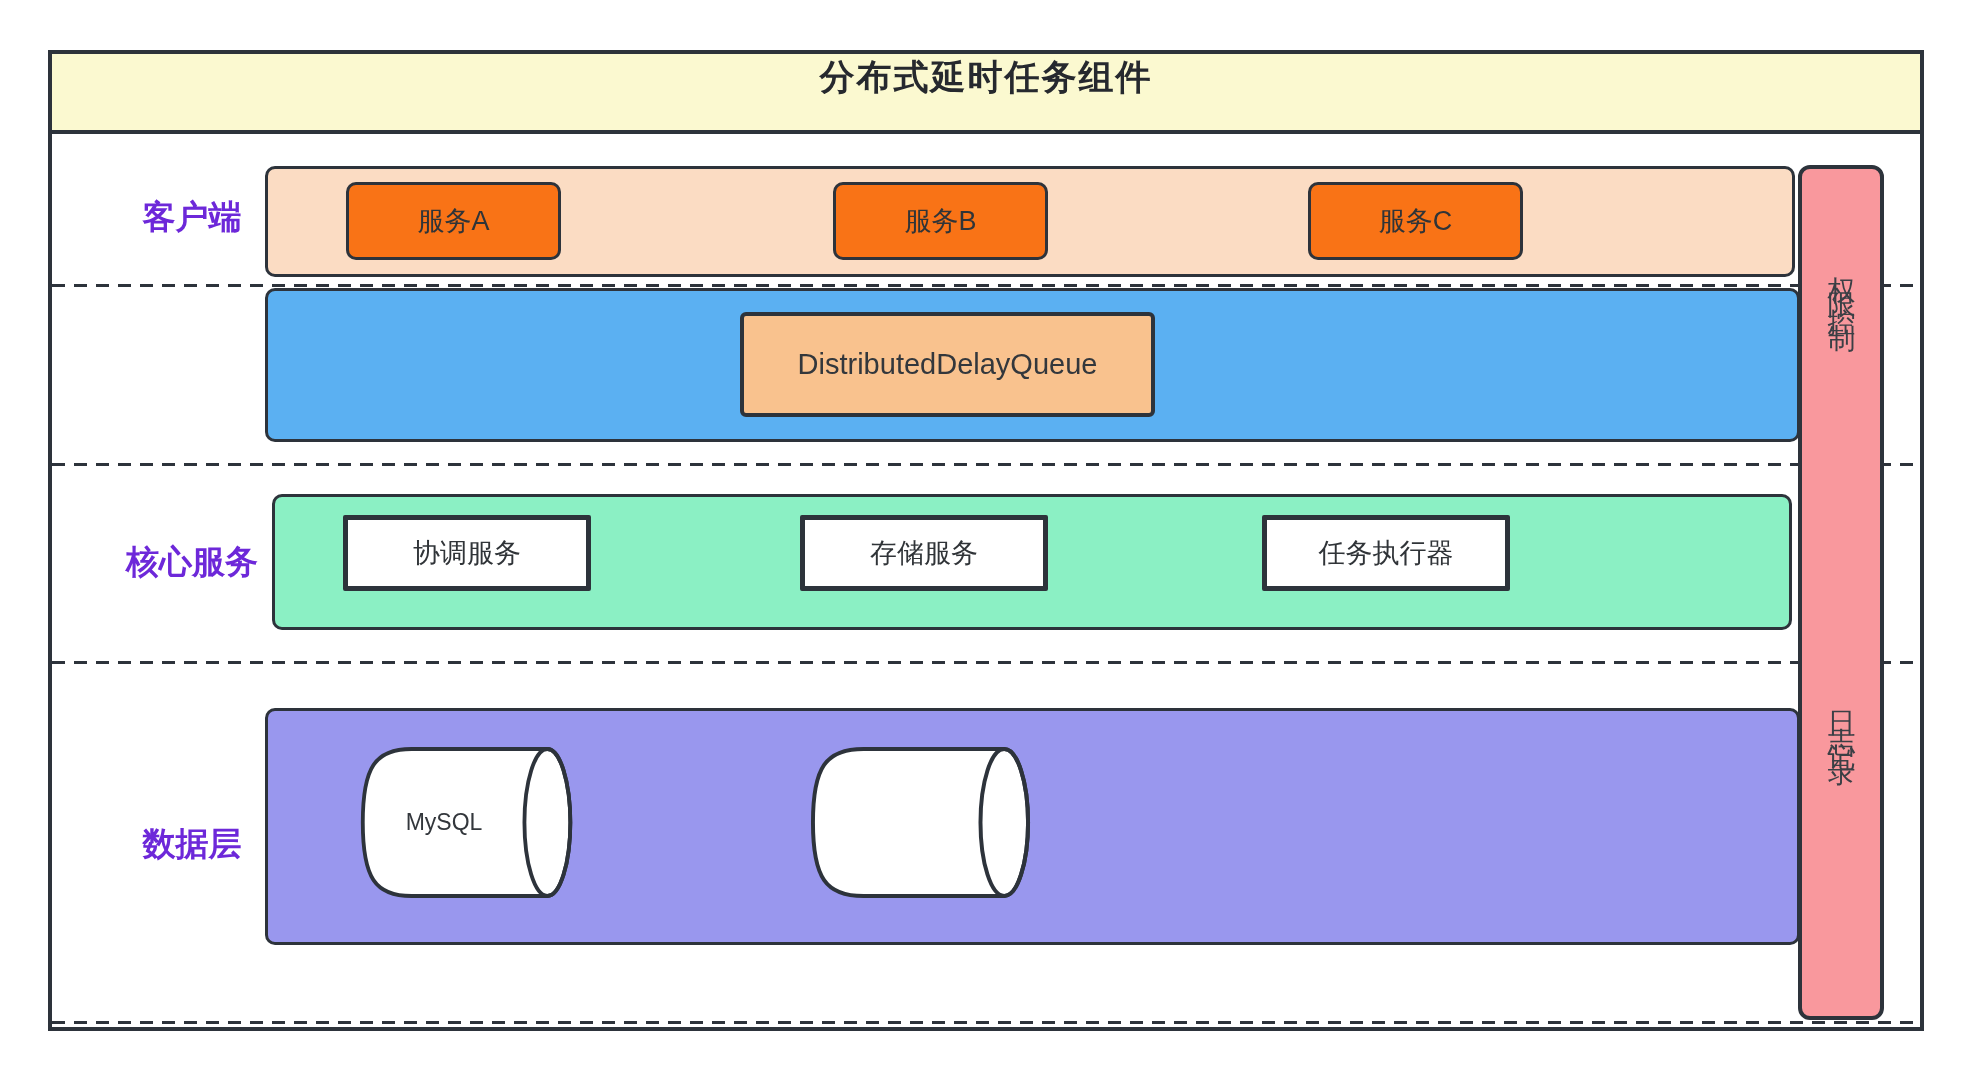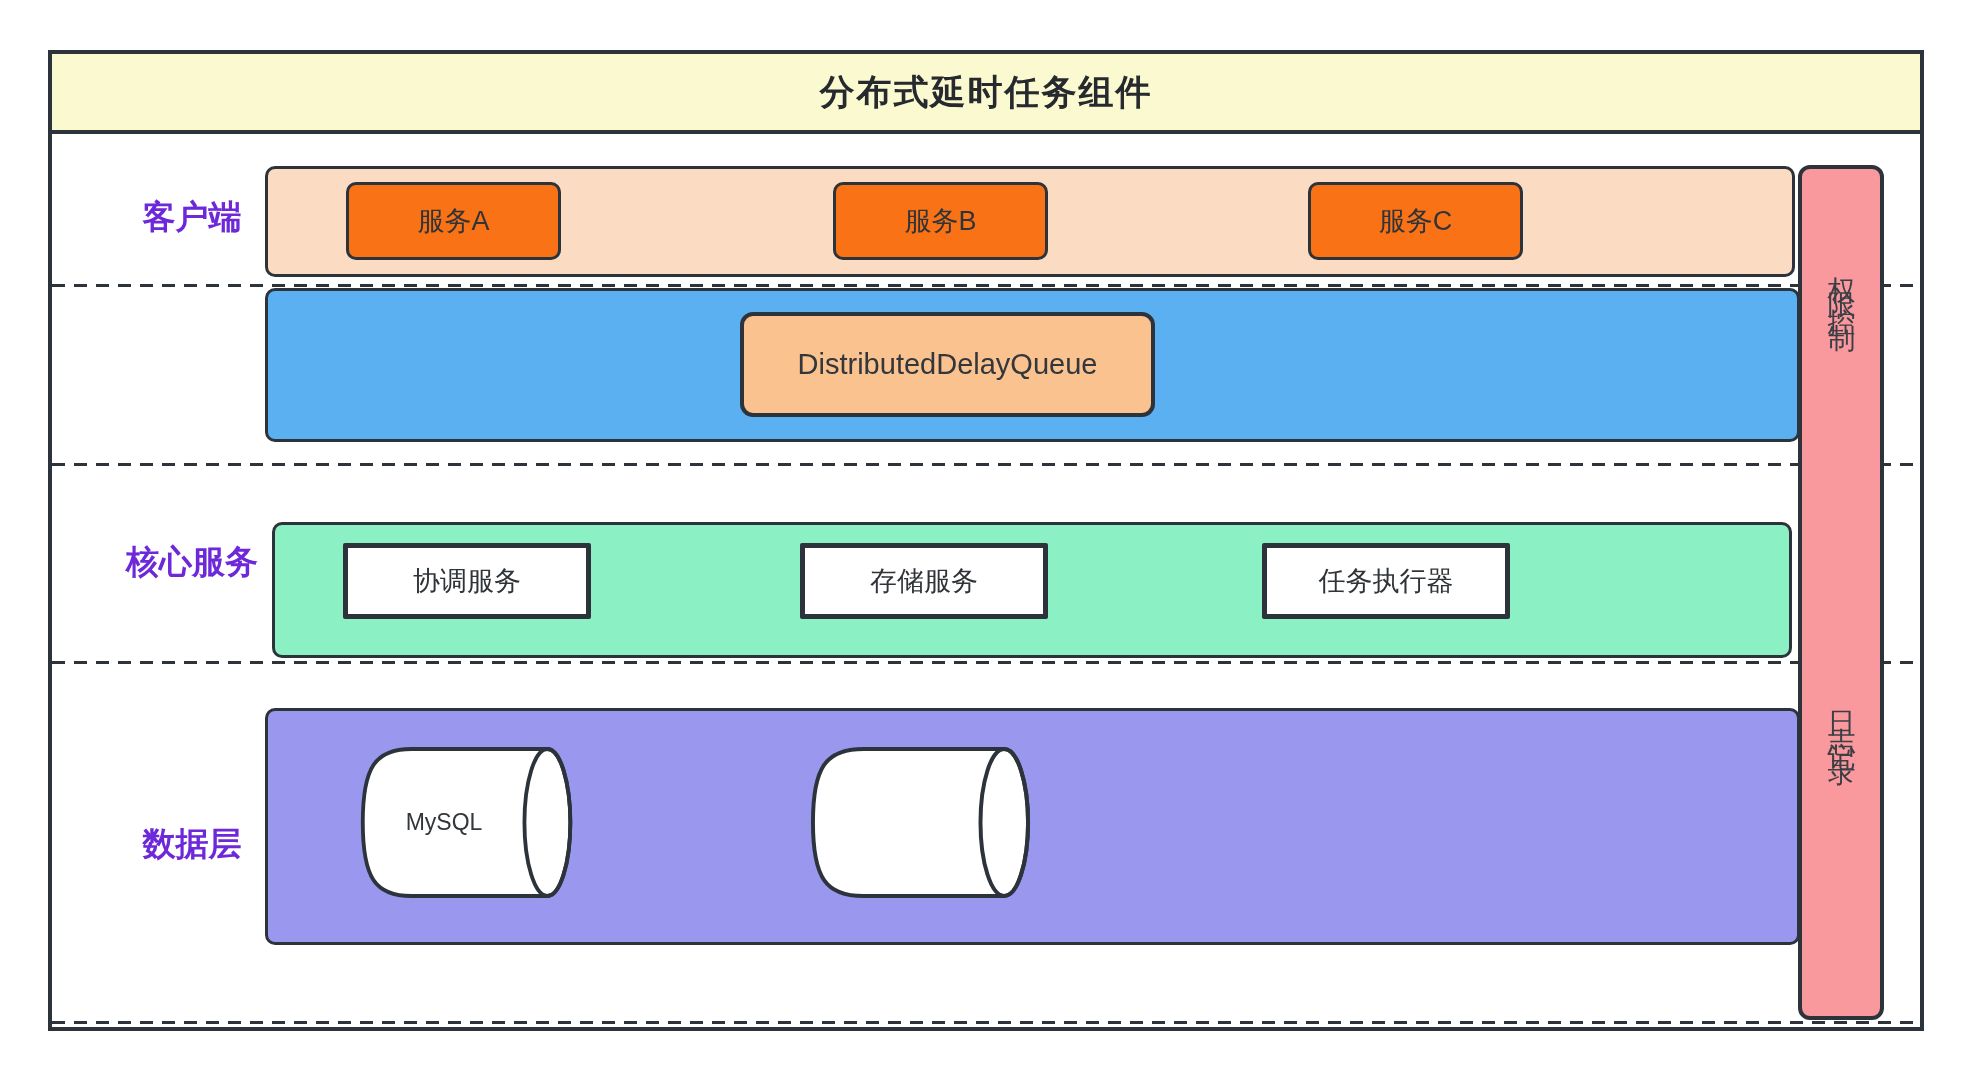--- a/index.html
+++ b/index.html
@@ -19,48 +19,48 @@
     font-family:"Liberation Sans","DejaVu Sans",sans-serif;color:var(--text);
     overflow:hidden;
   }
   .frame{
     position:absolute;left:48px;top:50px;width:1876px;height:981px;
     border:4px solid var(--ink);box-sizing:border-box;background:#fff;
   }
   .title-bar{
     position:absolute;left:0;top:0;right:0;height:76px;
     background:var(--title-bg);border-bottom:4px solid var(--ink);
-    display:flex;align-items:center;justify-content:center;
+    display:flex;justify-content:center;
     font-size:35px;font-weight:bold;color:#26292e;letter-spacing:2px;
     z-index:3;
   }
   .separator{
     position:absolute;left:0;right:0;height:3px;z-index:1;
     background:repeating-linear-gradient(90deg,var(--ink) 0 13px,transparent 13px 22px);
   }
   .row-label{
     position:absolute;left:30px;width:220px;height:44px;line-height:44px;
     text-align:center;font-size:33px;font-weight:bold;color:#6d28d9;z-index:2;
   }
   .band{
     position:absolute;border:3px solid var(--ink);border-radius:10px;
     box-sizing:border-box;z-index:2;
   }
   .band-client{left:213px;top:112px;width:1530px;height:111px;background:var(--client-bg);}
   .band-api{left:213px;top:234px;width:1535px;height:154px;background:var(--api-bg);}
-  .band-core{left:220px;top:440px;width:1520px;height:136px;background:var(--core-bg);margin-top:28px;}
+  .band-core{left:220px;top:440px;width:1520px;height:136px;background:var(--core-bg);}
   .band-data{left:213px;top:654px;width:1535px;height:237px;background:var(--data-bg);}
   .service-box{
     position:absolute;top:13px;width:215px;height:78px;background:#f97316;
     border:3px solid var(--ink);border-radius:10px;box-sizing:border-box;
     display:flex;align-items:center;justify-content:center;font-size:27px;
   }
   .component-box{
     position:absolute;left:472px;top:21px;width:415px;height:105px;
-    background:var(--component-bg);border:4px solid var(--ink);border-radius:13px;
+    background:var(--component-bg);border:4px solid var(--ink);border-radius:6px;
     box-sizing:border-box;display:flex;align-items:center;justify-content:center;
     font-size:29px;color:#33373c;
   }
   .core-box{
     position:absolute;top:18px;width:248px;height:76px;background:#ffffff;
     border:5px solid var(--ink);border-radius:2px;box-sizing:border-box;
     display:flex;align-items:center;justify-content:center;font-size:27px;
   }
   .cylinder{position:absolute;top:34px;height:155px;}
   .cylinder svg{position:absolute;inset:0;width:100%;height:100%;}

